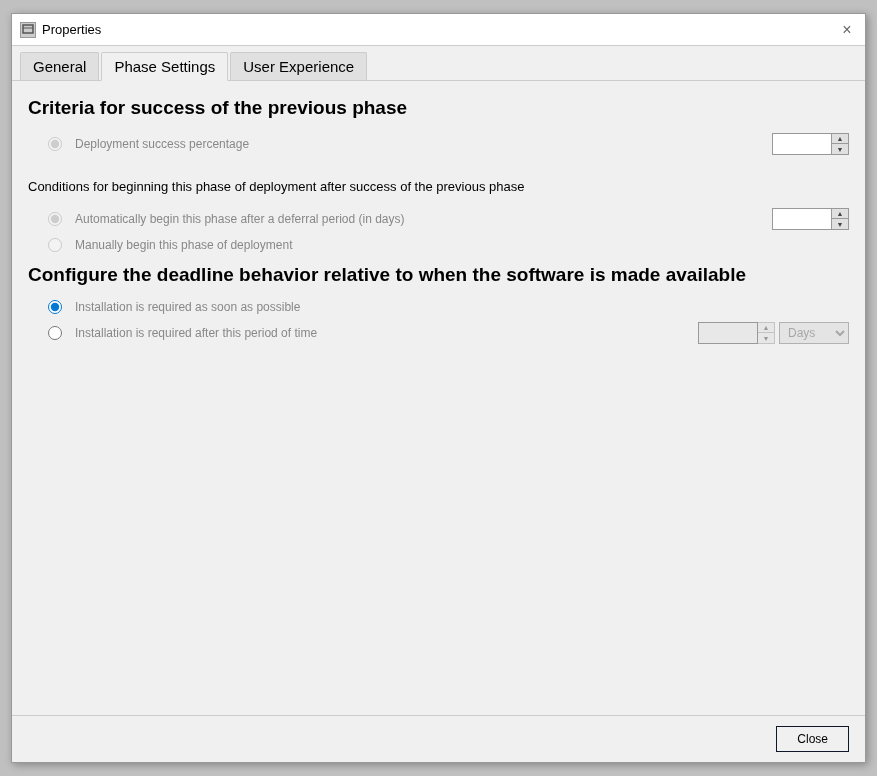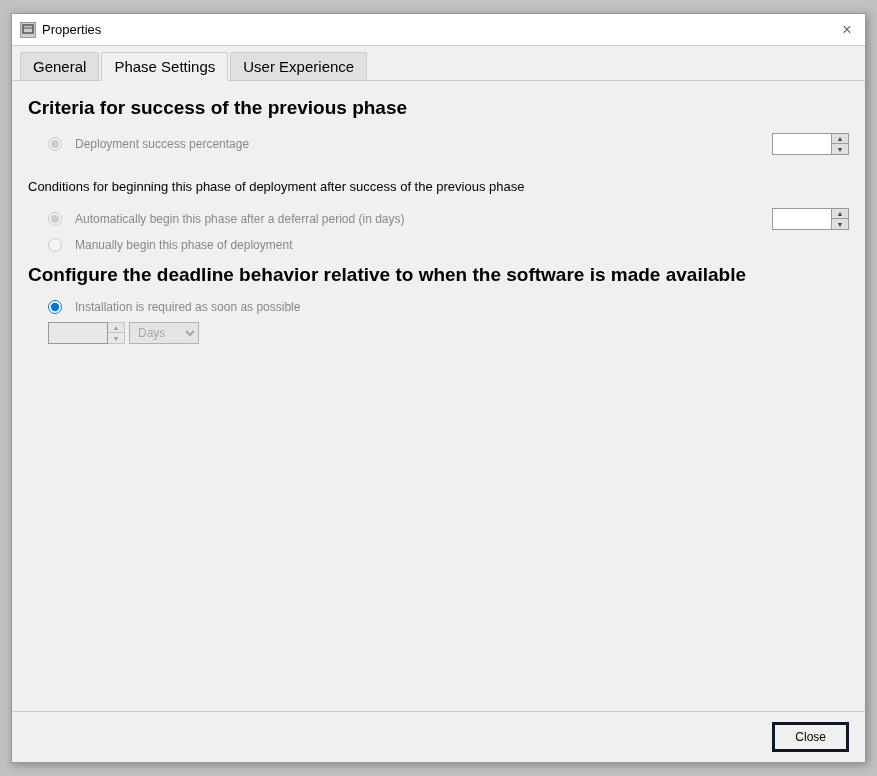--- a/index.html
+++ b/index.html
@@ -208,21 +208,21 @@
       padding: 10px 16px;
       display: flex;
       justify-content: flex-end;
       background: #f0f0f0;
       border-top: 1px solid #ccc;
       flex-shrink: 0;
     }
 
     .footer-btn {
       padding: 5px 20px;
-      border: 3px solid #0f172a;
+      border: 1px solid #0f172a;
       background: #f0f0f0;
       color: #000;
       cursor: pointer;
       font-size: 12px;
       min-width: 70px;
     }
 
     .dropdown-group {
       display: flex;
       align-items: flex-end;
@@ -329,20 +329,24 @@
 
     <div class="section">
       <div class="section-title">Configure the deadline behavior relative to when the software is made available</div>
       <div class="radio-row">
         <div class="radio-label-group">
           <input type="radio" class="radio-input" name="deadline" checked="" style="">
           <label class="radio-label">Installation is required as soon as possible</label>
         </div>
       </div>
       <div class="radio-row">
+        <div class="radio-label-group">
+          <input type="radio" class="radio-input" name="deadline" style="">
+          <label class="radio-label">Installation is required after this period of time</label>
+        </div>
         <div class="dropdown-group">
           <div class="spinner-group disabled-spinner">
             <input type="text" class="spinner-input" disabled="" style="">
             <div class="spinner-buttons">
               <button class="spinner-btn" disabled="">▲</button>
               <button class="spinner-btn" disabled="">▼</button>
             </div>
           </div>
           <select class="dropdown-select" disabled="">
             <option>Days</option>

